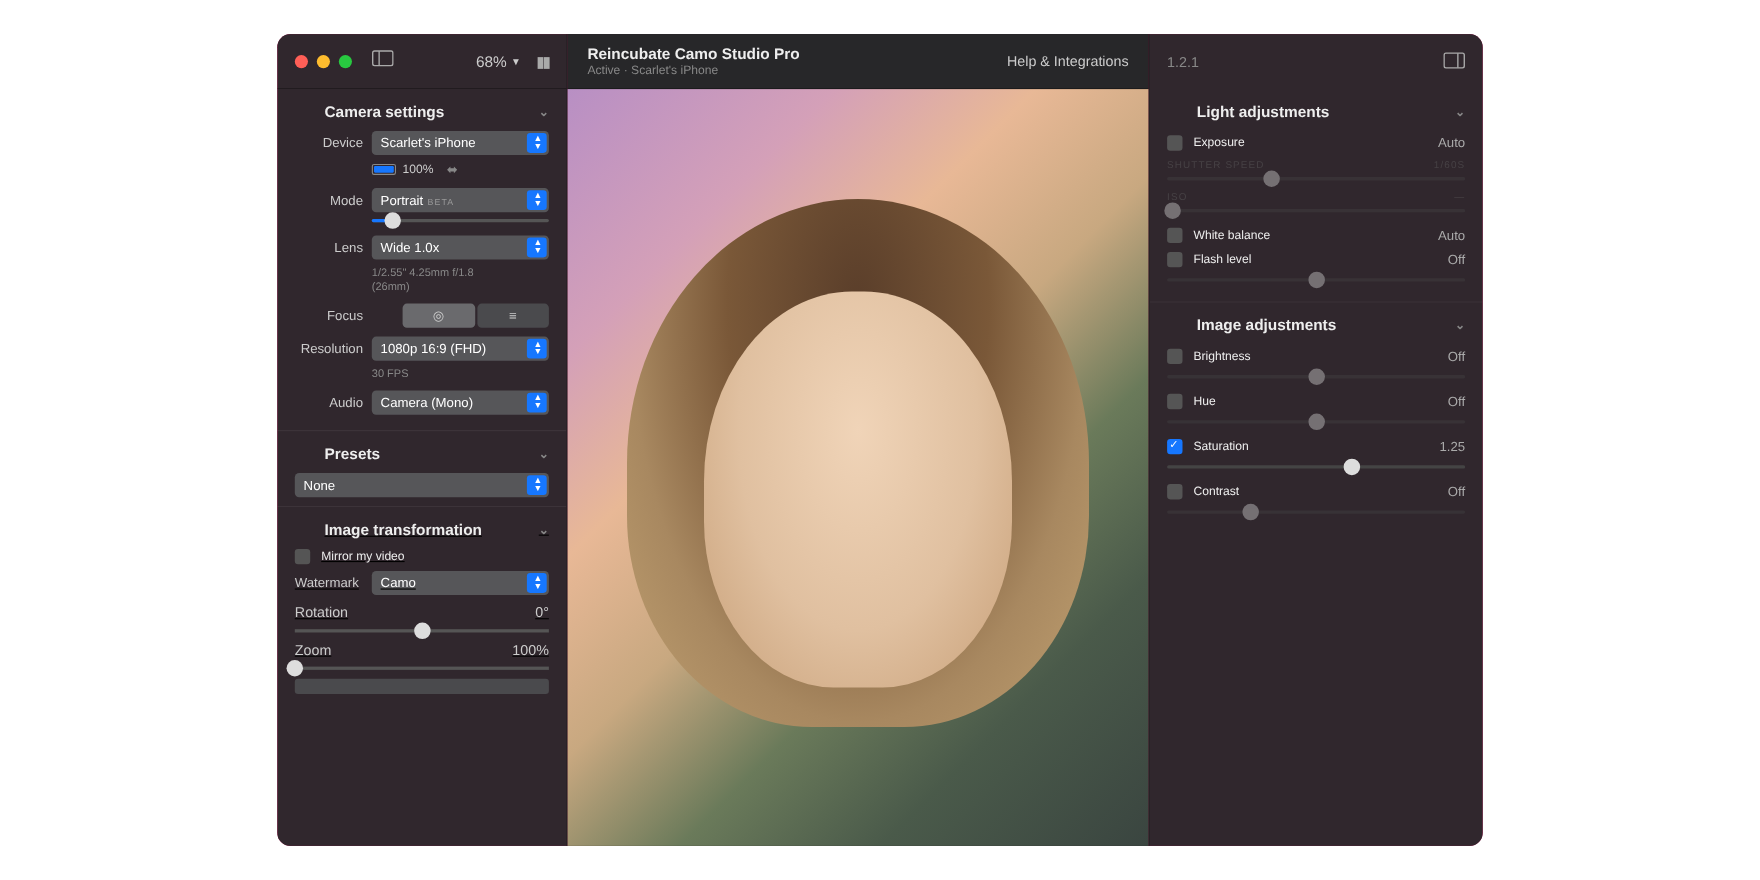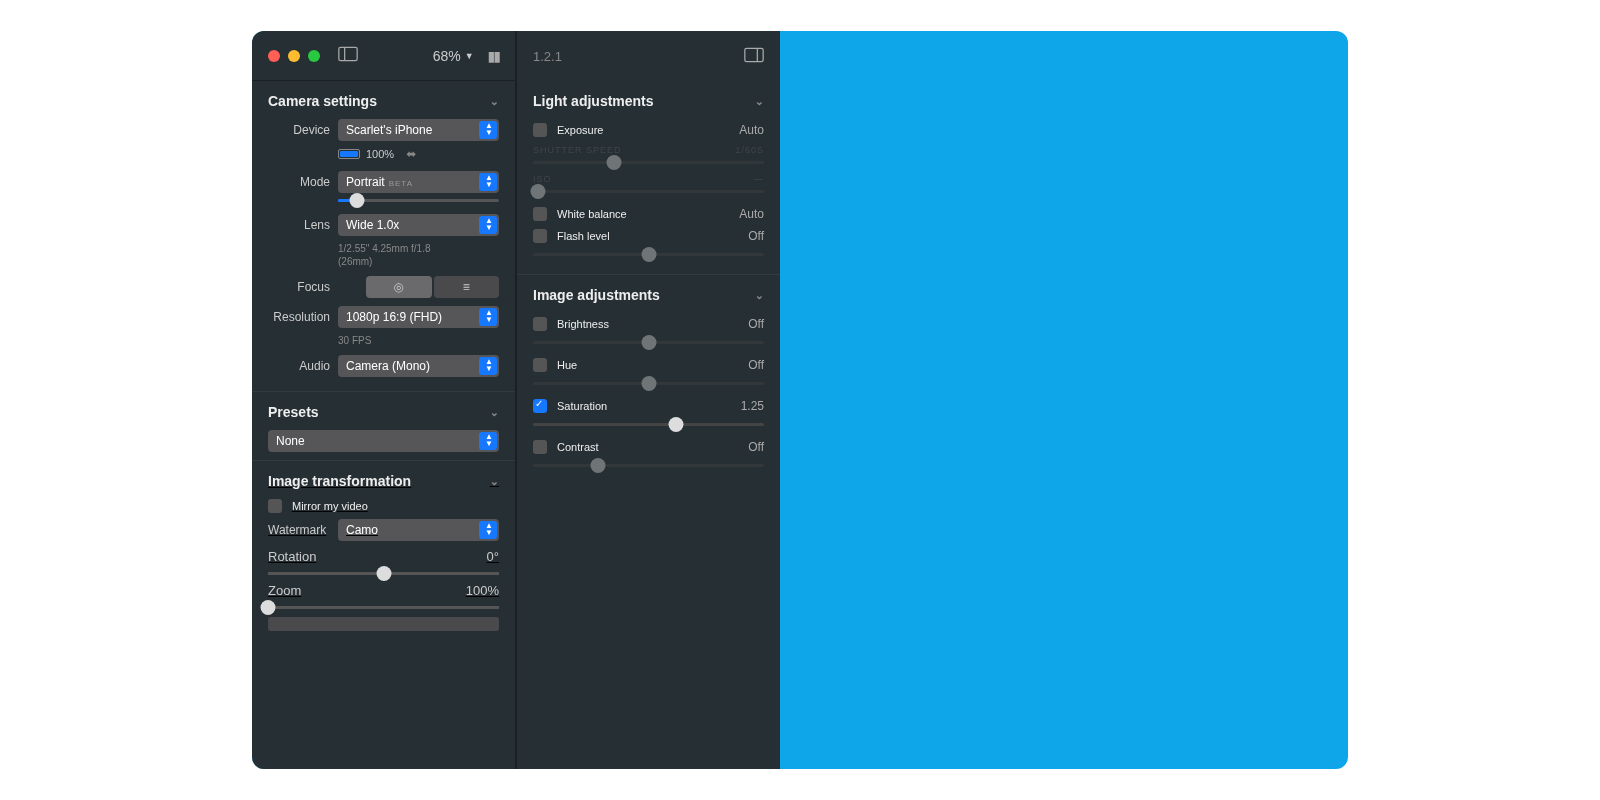--- a/index.html
+++ b/index.html
@@ -1,38 +1,38 @@
 <!DOCTYPE html>
 <html><head>
 <meta charset="utf-8">
 <style>
   * { box-sizing: border-box; margin: 0; padding: 0; font-family: -apple-system, BlinkMacSystemFont, "Segoe UI", sans-serif; }
   body { background: #fff; width: 1600px; height: 800px; display: flex; align-items: center; justify-content: center; }
-  .window { width: 1096px; height: 738px; background: #0ea5e9; border-radius: 12px; display: flex; overflow: hidden; position: relative; }
+  .window { width: 1096px; height: 738px; background: #be185d; border-radius: 12px; display: flex; overflow: hidden; position: relative; }
   .left-panel { width: 264px; background: rgba(40,40,42,0.95); display: flex; flex-direction: column; border-right: 1px solid rgba(0,0,0,0.3); }
   .traffic { display: flex; gap: 8px; padding: 14px 0 0 16px; align-items: center; }
   .dot { width: 12px; height: 12px; border-radius: 50%; }
   .dot.r { background: #ff5f57; }
   .dot.y { background: #febc2e; }
   .dot.g { background: #28c840; }
   .zoom-readout { color: #ccc; font-size: 14px; display: flex; align-items: center; gap: 4px; }
   .pause-icon { color: #aaa; font-size: 14px; letter-spacing: -2px; }
   .center-panel { flex: 1; display: flex; flex-direction: column; background: #1e1e1e; }
   .titlebar-center { height: 50px; display: flex; align-items: center; justify-content: space-between; padding: 0 18px; background: rgba(40,40,42,0.95); border-bottom: 1px solid rgba(0,0,0,0.3); }
   .title-block { display: flex; flex-direction: column; }
   .title-main { color: #eee; font-size: 14px; font-weight: 600; }
   .title-sub { color: #888; font-size: 11px; margin-top: 1px; }
   .help-link { color: #ccc; font-size: 13px; }
   .preview { flex: 1; background: linear-gradient(135deg, #b88fc4 0%, #d4a0b8 20%, #e8b896 35%, #c8a880 50%, #6a7a5a 65%, #4a5a4a 80%, #3a4540 100%); position: relative; display:flex; align-items:center; justify-content:center;}
   .face { width: 280px; height: 360px; border-radius: 48% 48% 42% 42%; background: radial-gradient(ellipse at 50% 35%, #f0d4b8 0%, #e0c0a0 55%, #c8a078 100%); position: relative; margin-top: 40px; }
   .hair { position: absolute; width: 420px; height: 480px; top: 100px; left: 50%; transform: translateX(-50%); background: radial-gradient(ellipse at 50% 20%, #5a3e2a 0%, #7a5838 40%, #a88860 70%, #c0a070 100%); border-radius: 50% 50% 40% 40%; z-index: 0; }
-  .right-panel { width: 264px; background: rgba(40,40,42,0.95); display: flex; flex-direction: column; border-left: 1px solid rgba(0,0,0,0.3); }
+  .right-panel { width: 304px; background: rgba(40,40,42,0.95); display: flex; flex-direction: column; border-left: 1px solid rgba(0,0,0,0.3); }
   .right-top { height: 50px; display: flex; align-items: center; justify-content: space-between; padding: 0 16px; color: #888; font-size: 13px; }
   .section { padding: 12px 16px 8px; border-bottom: 1px solid rgba(255,255,255,0.06); }
-  .section-head { display: flex; justify-content: space-between; align-items: center; color: #eee; font-size: 14px; font-weight: 600; margin-bottom: 10px; cursor: pointer; }
+  .section-head { display: flex; justify-content: space-between; align-items: center; color: #eee; font-size: 14px; font-weight: 600; margin-bottom: 10px; cursor: pointer; margin-left: 27px; }
   .chev { color: #888; font-size: 11px; }
   .row { display: flex; align-items: center; margin: 6px 0; gap: 8px; }
   .row-label { width: 62px; text-align: right; color: #ccc; font-size: 12px; flex-shrink: 0; }
   .select { flex: 1; background: #565659; color: #fff; font-size: 12px; padding: 3px 4px 3px 8px; border-radius: 4px; position: relative; height: 22px; line-height: 16px; }
   .select::after { content: ""; position: absolute; right: 2px; top: 2px; width: 18px; height: 18px; background: #1677ff; border-radius: 3px; }
   .select .arrows { position: absolute; right: 6px; top: 3px; font-size: 8px; line-height: 7px; color: #fff; z-index: 2; }
   .select-wide { width: 100%; }
   .sub-info { font-size: 10px; color: #888; margin-left: 70px; margin-top: 2px; line-height: 1.3; }
   .battery-row { display: flex; align-items: center; gap: 6px; margin-left: 70px; margin-top: 4px; }
   .batt { width: 22px; height: 10px; border: 1px solid #888; border-radius: 2px; position: relative; }
@@ -177,20 +177,33 @@
           <span>100%</span>
         </div>
         <div class="tick-slider">
             <div class="thumb" style="left:0%;"></div>
           </div>
         <div style="height:14px; background:#4a4a4d; border-radius:3px; margin-top:6px;"></div>
       </div>
     </div>
   </div>
 
+  <div class="center-panel">
+    <div class="titlebar-center">
+      <div class="title-block">
+        <div class="title-main">Reincubate Camo Studio Pro</div>
+        <div class="title-sub">Active · Scarlet's iPhone</div>
+      </div>
+      <div class="help-link">Help &amp; Integrations</div>
+    </div>
+    <div class="preview">
+      <div class="hair"></div>
+      <div class="face"></div>
+    </div>
+  </div>
 
   <div class="right-panel">
     <div class="right-top">
       <span>1.2.1</span>
       <div class="panel-icon">
         <svg viewBox="0 0 24 18">
             <rect x="1" y="1" width="22" height="16" rx="2"></rect>
             <line x1="16" y1="1" x2="16" y2="17"></line>
           </svg>
       </div>

